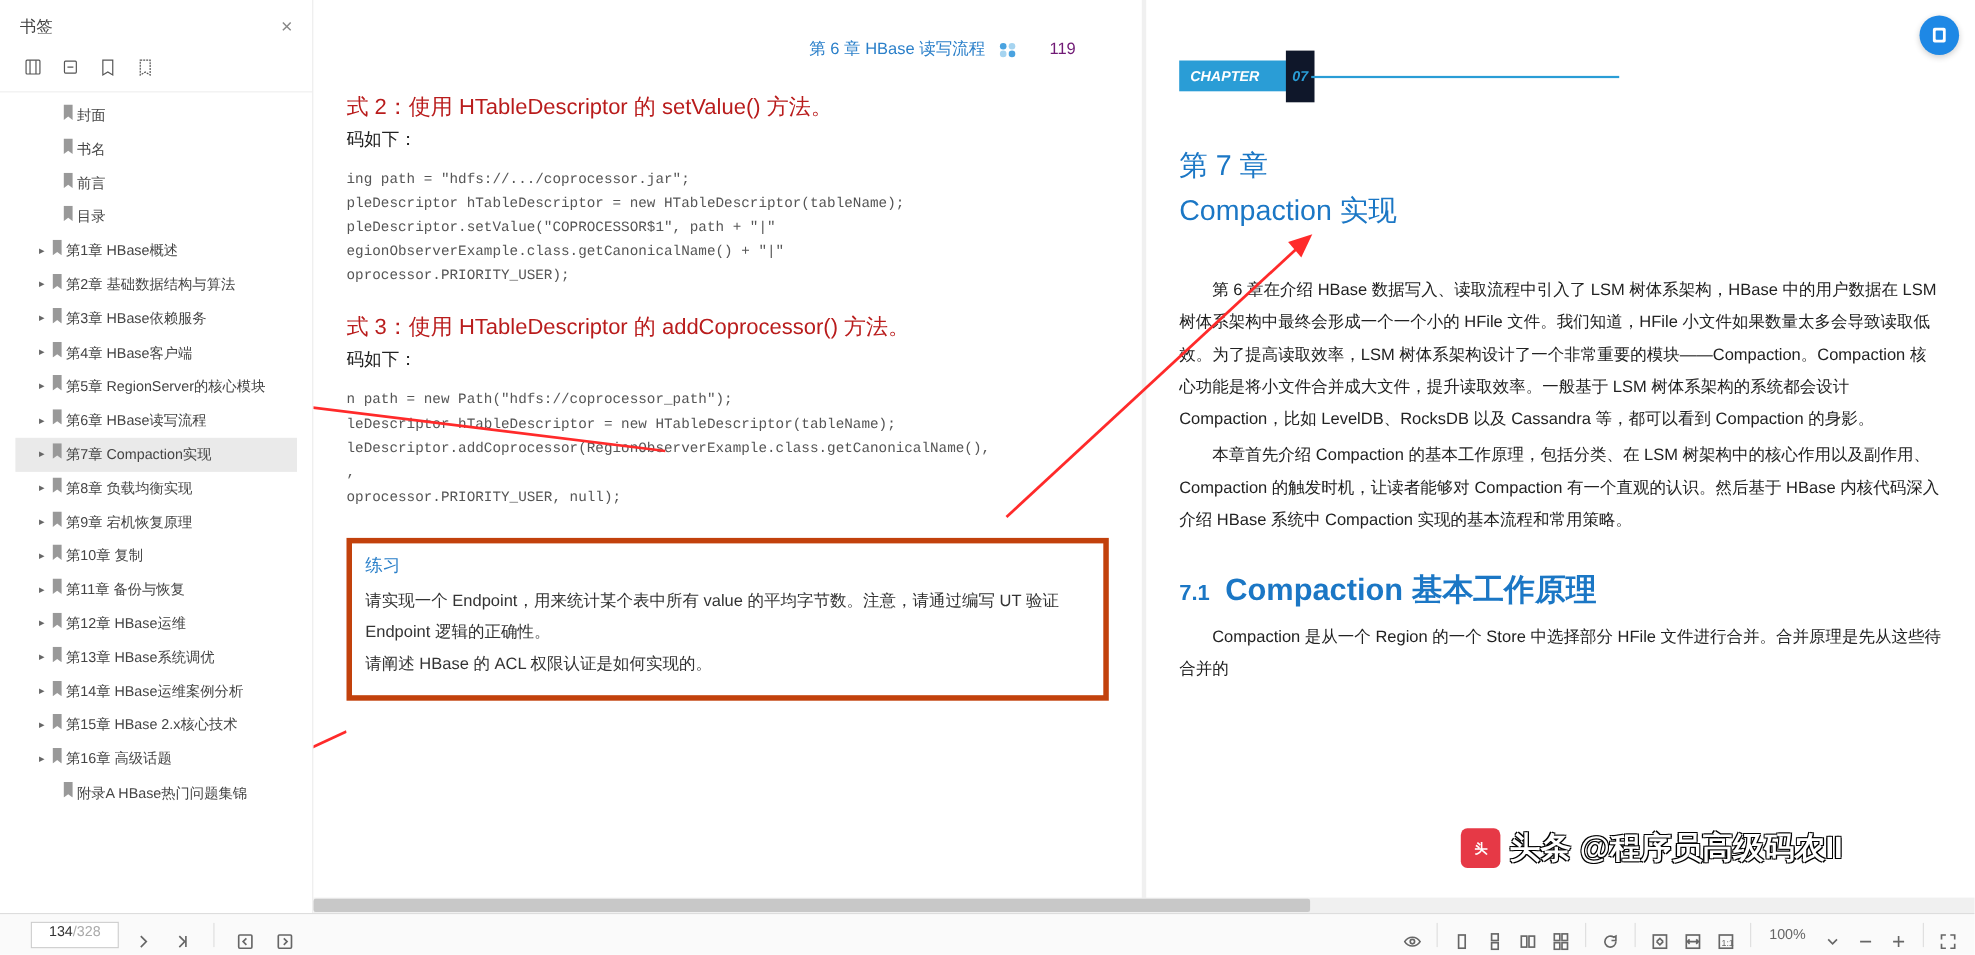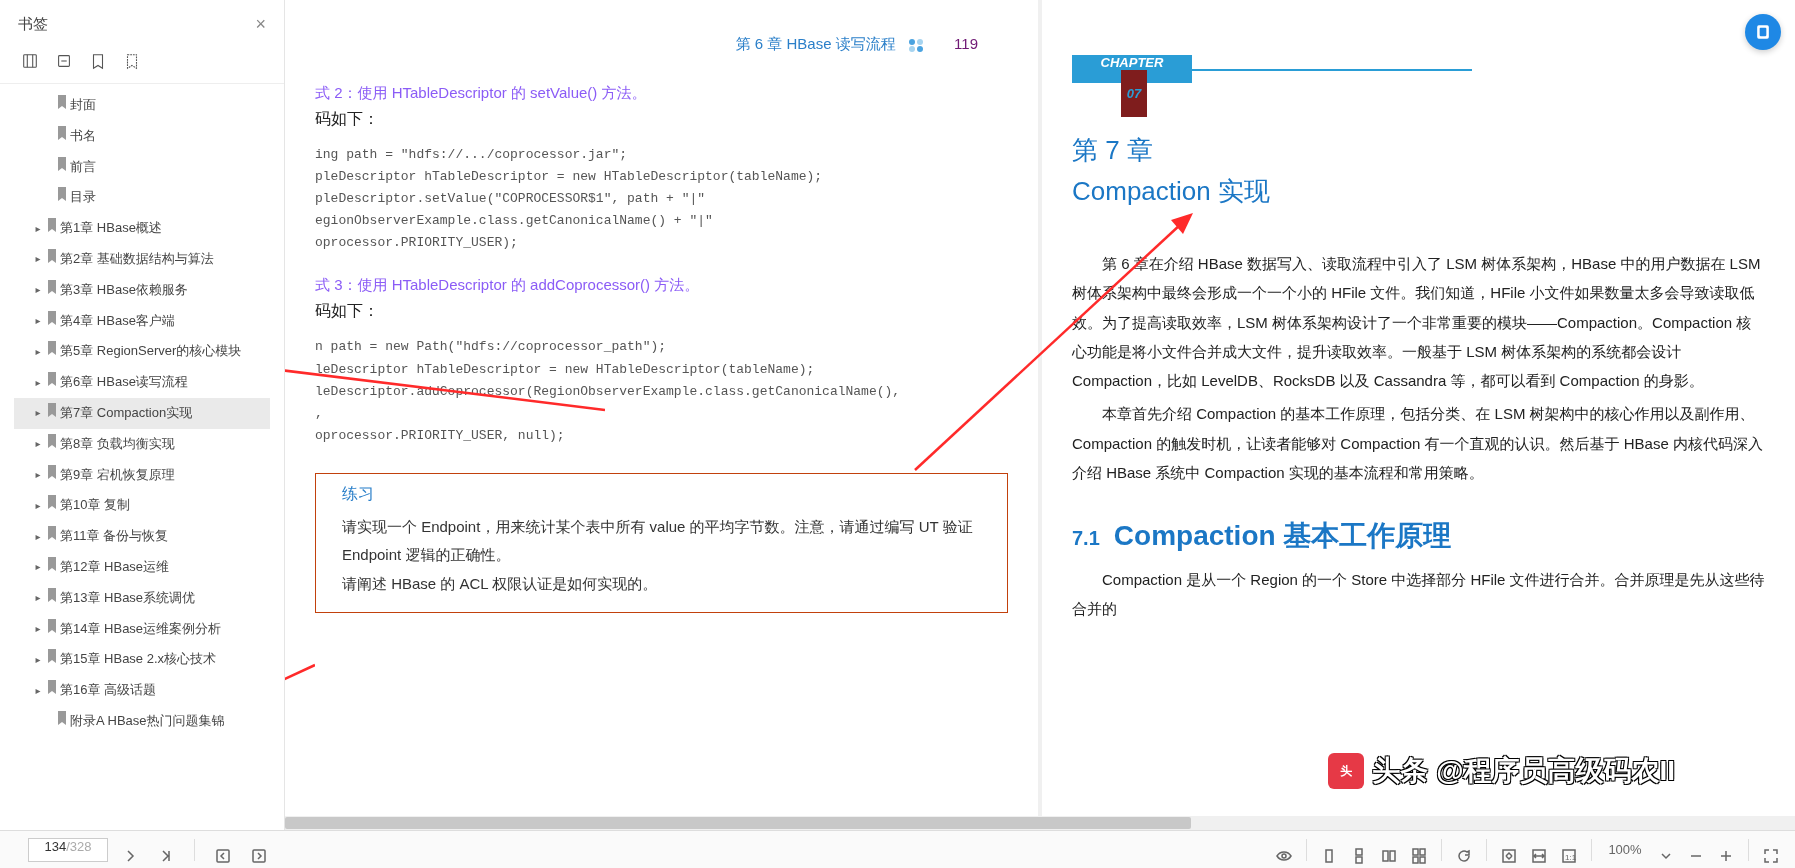--- a/index.html
+++ b/index.html
@@ -26,32 +26,32 @@
 .tree-item.indent1 { padding-left: 28px; }
 
 
 .content { flex: 1; display: flex; background: #fff; position: relative; overflow: hidden; }
 .page { flex: 1; padding: 25px 30px; overflow: hidden; position: relative; }
 .page-left { border-right: 4px solid #f0f0f0; }
 .page-header-right { text-align: right; padding: 10px 30px 20px 0; color: #2a7fc9; font-size: 15px; }
 .page-header-right .dotblue { display: inline-block; width: 22px; height: 16px; vertical-align: middle; margin: 0 6px; }
 .page-header-right .pnum { color: #701a75; margin-left: 16px; }
 
-.way-title { font-size: 15px; color: #8b5cf6; margin: 10px 0 6px; }
+.way-title { font-size: 20px; color: #b91c1c; margin: 10px 0 6px; }
 .ext-text { font-size: 16px; color: #222; margin-bottom: 10px; }
 .code { font-family: "Courier New", monospace; font-size: 13px; color: #555; line-height: 1.7; margin: 14px 0 22px; white-space: pre; }
 
-.exercise-box { border: 1px solid #c2410c; padding: 10px 26px 14px; margin-top: 26px; }
+.exercise-box { border: 5px solid #c2410c; padding: 10px 12px 14px; margin-top: 26px; }
 .exercise-title { color: #2a7fc9; font-size: 16px; margin-bottom: 8px; }
 .exercise-body { color: #333; font-size: 15px; line-height: 1.9; }
 
 
-.chapter-bar { background: #2a9dd6; color: #fff; display: flex; align-items: center; height: 28px; margin-top: 30px; width: 120px; font-style: italic; font-weight: bold; padding: 0 10px; position: relative; flex-direction: column; }
+.chapter-bar { background: #2a9dd6; color: #fff; display: flex; align-items: center; height: 28px; margin-top: 30px; width: 120px; font-style: italic; font-weight: bold; padding: 0 10px; position: relative; }
 .chapter-bar::after { content: ""; position: absolute; right: -280px; top: 50%; height: 2px; width: 280px; background: #2a9dd6; }
-.chapter-bar .cnum { background: #7f1d1d; color: #2a9dd6; padding: 16px 6px; margin-left: 4px; font-weight: bold; font-style: italic; }
+.chapter-bar .cnum { background: #0f172a; color: #2a9dd6; padding: 16px 6px; margin-left: 24px; font-weight: bold; font-style: italic; }
 
 .ch-title-1 { color: #1b77c5; font-size: 26px; margin-top: 50px; }
 .ch-title-2 { color: #1b77c5; font-size: 26px; margin-top: 6px; }
 
 .body-text { font-size: 15px; line-height: 1.95; color: #222; margin-top: 40px; text-indent: 2em; }
 .sec-title-row { margin-top: 30px; display: flex; align-items: baseline; gap: 14px; }
 .sec-num { color: #1b77c5; font-size: 20px; font-weight: bold; }
 .sec-title { color: #1b77c5; font-size: 28px; font-weight: bold; }
 
 

